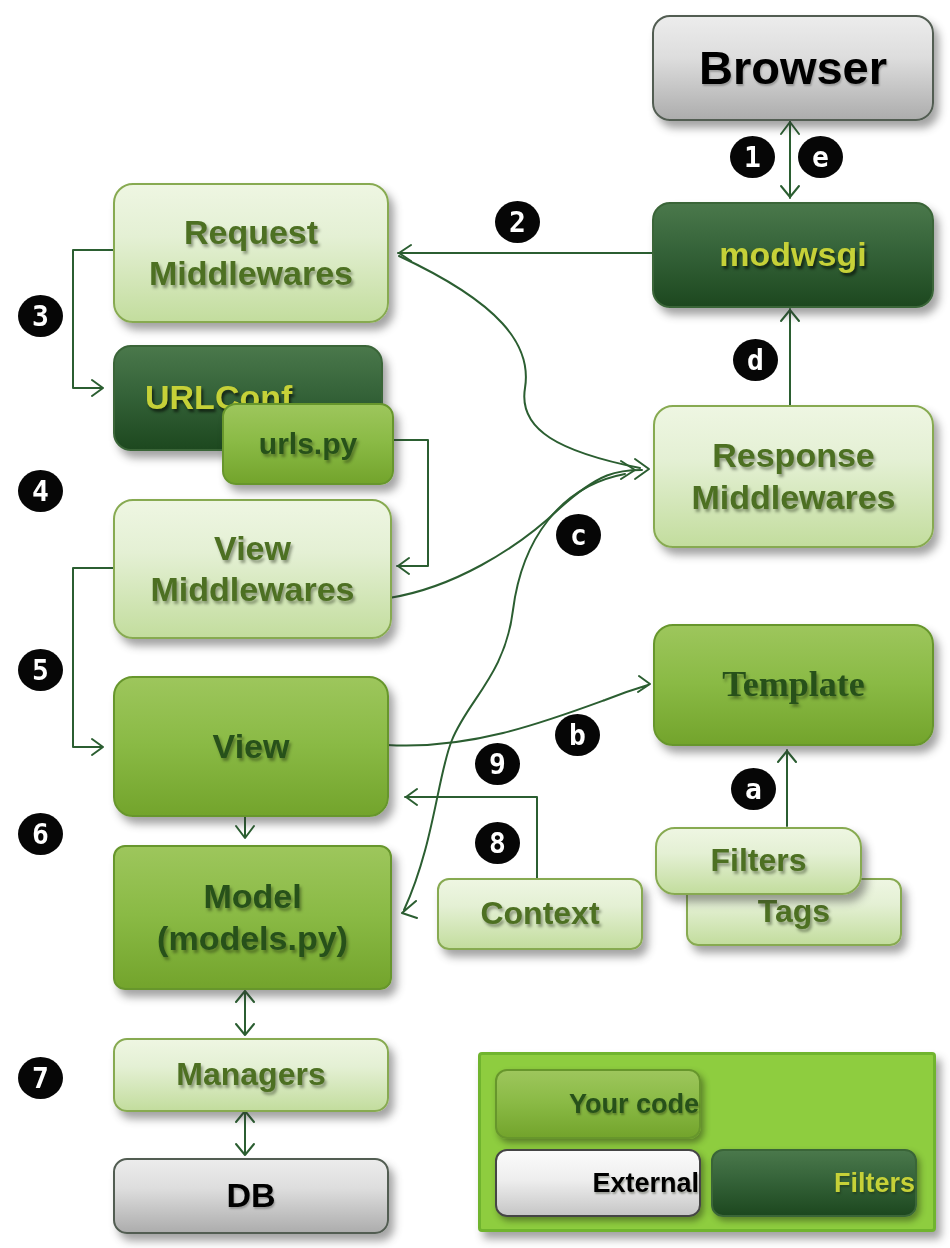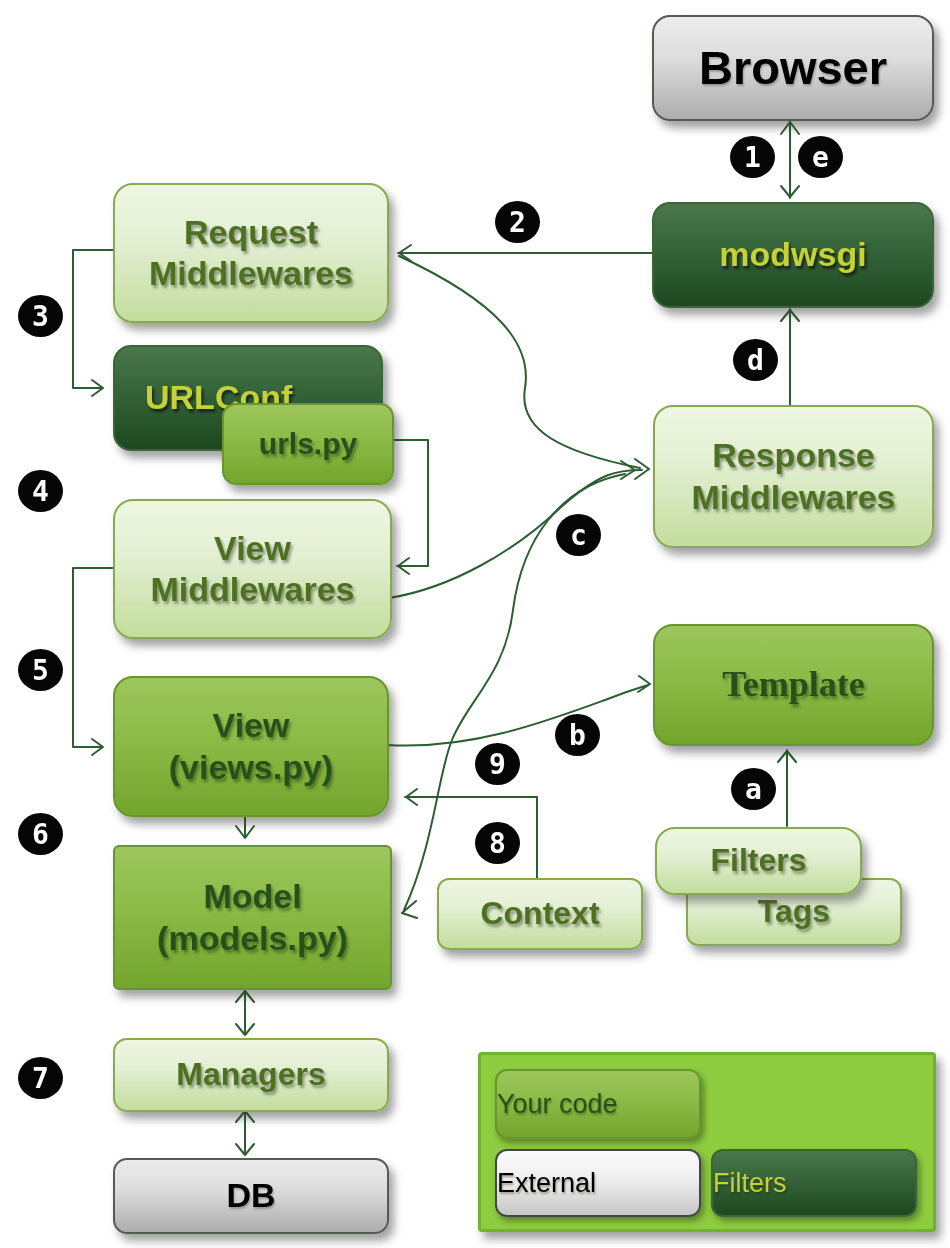--- a/index.html
+++ b/index.html
@@ -38,22 +38,22 @@
     position:absolute;z-index:3;width:45px;height:42px;border-radius:50%;
     background:#060606;color:#ffffff;display:flex;align-items:center;justify-content:center;
     font-size:28px;font-weight:bold;font-family:"DejaVu Sans Mono","Liberation Sans",sans-serif;
   }
   #legend-panel{
     position:absolute;z-index:1;left:478px;top:1052px;width:458px;height:180px;
     background:#8ecd3f;border:3px solid #70b42e;border-radius:4px;
     box-shadow:5px 7px 9px rgba(50,50,50,0.45);box-sizing:border-box;
   }
   .legend-item{
-    position:absolute;display:flex;align-items:center;justify-content:flex-start;
-    font-size:27px;font-weight:400;border-radius:12px;
+    position:absolute;display:flex;align-items:center;justify-content:flex-end;
+    font-size:27px;font-weight:700;border-radius:12px;
     box-shadow:3px 4px 6px rgba(30,40,15,0.45);
     text-shadow:1px 2px 2px rgba(20,30,10,0.35);
   }
   .legend-item.type-extendable{
     background:linear-gradient(180deg,#f3f9ec 0%,#e9f3da 45%,#d2e7b6 100%);
     border:2px solid #9cc478;color:#66882b;
   }
   .legend-item.type-external{
     background:linear-gradient(180deg,#fbfbfb 0%,#eeeeee 45%,#c6c6c6 100%);
     border:2px solid #454545;color:#000;
@@ -116,39 +116,38 @@
       </div>
       <div class="node type-your_code" style="left: 222px; top: 403px; width: 168px; height: 78px; font-size: 30px; border-radius: 14px; z-index: 2;">
         <span>urls.py</span>
       </div>
       <div class="node type-extendable" style="left: 113px; top: 499px; width: 275px; height: 136px; font-size: 34px; border-radius: 20px; z-index: 1;">
         <span>View</span>
         <span>Middlewares</span>
       </div>
       <div class="node type-your_code" style="left: 113px; top: 676px; width: 272px; height: 137px; font-size: 34px; border-radius: 20px; z-index: 1;">
         <span>View</span>
-        <span>(views.py)</span>
       </div>
       <div class="node type-extendable" style="left: 653px; top: 405px; width: 277px; height: 139px; font-size: 34px; border-radius: 20px; z-index: 1;">
         <span>Response</span>
         <span>Middlewares</span>
       </div>
       <div class="node type-your_code" style="left: 653px; top: 624px; width: 277px; height: 118px; font-size: 36px; border-radius: 20px; z-index: 1; font-family: Liberation Serif, serif;">
         <span>Template</span>
       </div>
       <div class="node type-extendable" style="left: 686px; top: 878px; width: 212px; height: 64px; font-size: 32px; border-radius: 12px; z-index: 1;">
         <span>Tags</span>
       </div>
       <div class="node type-extendable" style="left: 655px; top: 827px; width: 203px; height: 64px; font-size: 32px; border-radius: 20px; z-index: 2;">
         <span>Filters</span>
       </div>
       <div class="node type-extendable" style="left: 437px; top: 878px; width: 202px; height: 68px; font-size: 32px; border-radius: 12px; z-index: 1;">
         <span>Context</span>
       </div>
-      <div class="node type-your_code" style="left: 113px; top: 845px; width: 275px; height: 141px; font-size: 34px; border-radius: 6px; z-index: 1;">
+      <div class="node type-your_code" style="left: 113px; top: 845px; width: 275px; height: 141px; font-size: 34px; border-radius: 12px; z-index: 1;">
         <span>Model</span>
         <span>(models.py)</span>
       </div>
       <div class="node type-extendable" style="left: 113px; top: 1038px; width: 272px; height: 70px; font-size: 32px; border-radius: 14px; z-index: 1;">
         <span>Managers</span>
       </div>
       <div class="node type-external" style="left: 113px; top: 1158px; width: 272px; height: 72px; font-size: 34px; border-radius: 14px; z-index: 1;">
         <span>DB</span>
       </div>
     </div>

